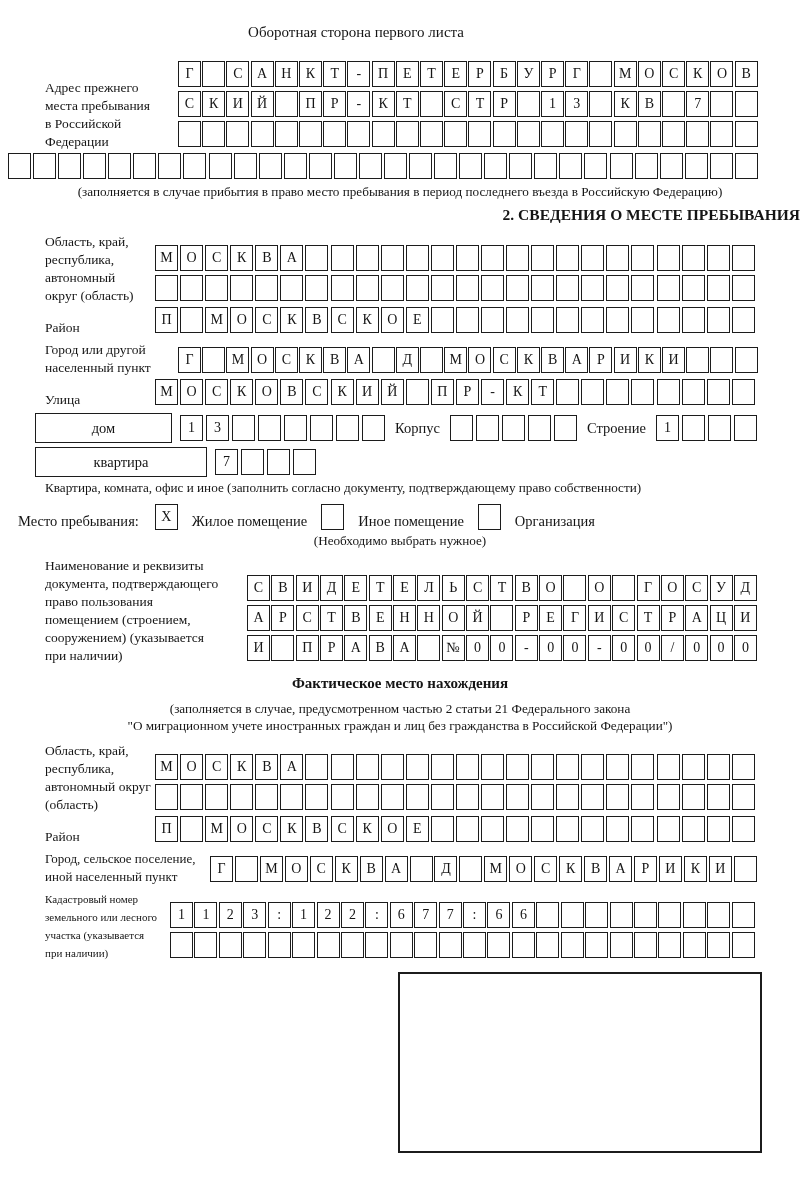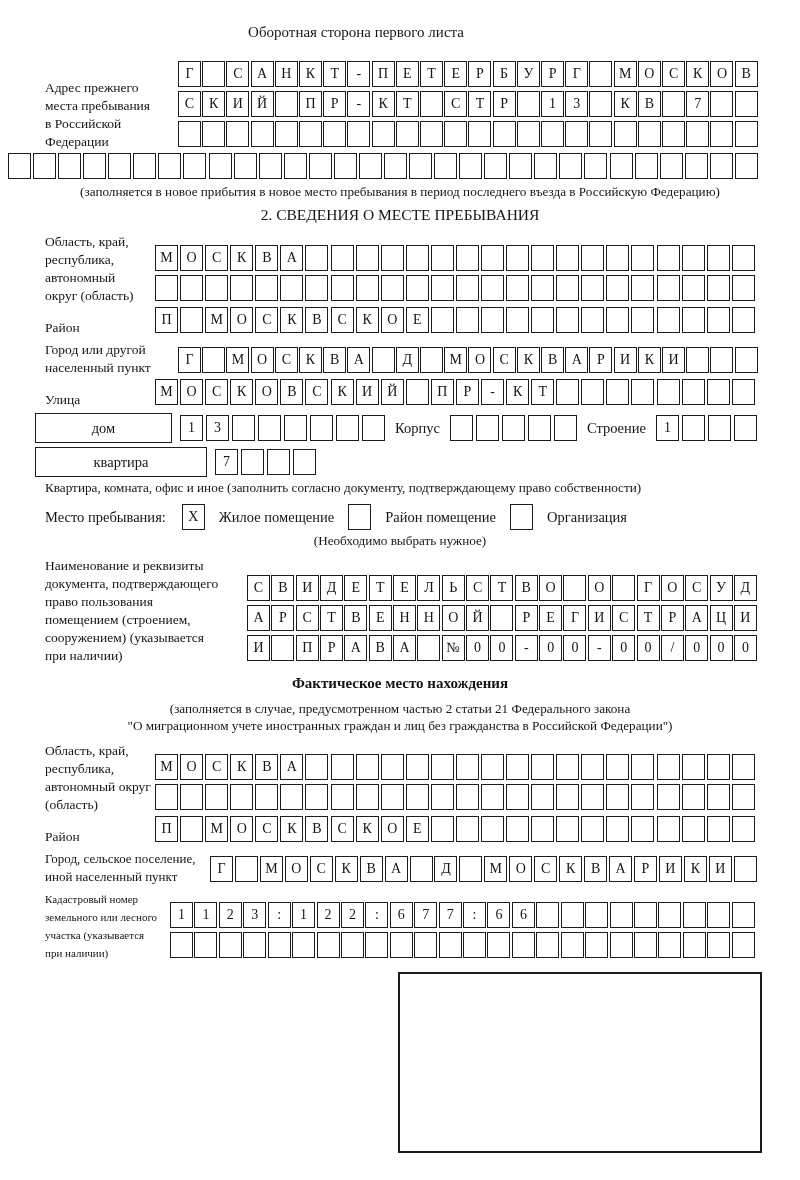--- a/index.html
+++ b/index.html
@@ -18,31 +18,31 @@
   .cellrow.inline{justify-content:flex-start;gap:3px;width:auto;margin-bottom:0}
   .cell{flex:none;width:21px;height:24px;border:1.8px solid #1c1c1c;
         display:flex;align-items:center;justify-content:center;
         font-size:14px;line-height:1;background:#fff}
   .cw580{width:580px}.cw600{width:600px}.cw510{width:510px}.cw547{width:547px}.cw585{width:585px}
   .w750{width:750px;margin-left:8px}
 
   .note{font-size:13.2px;line-height:17px}
   .center{text-align:center}
   .lnote{padding-left:45px;margin:1px 0 3px}
-  .h2{font-weight:normal;font-size:15.5px;text-align:center;margin:3px 0 7px}
+  .h2{font-weight:bold;font-size:15.5px;text-align:right;margin:3px 0 7px}
   .h3{font-weight:bold;font-size:15px;text-align:center;margin:10px 0 8px}
   .pre{white-space:pre-line}
 
   .houserow{display:flex;align-items:center;padding-left:35px;margin:4px 0 2px}
   .widebox{flex:none;height:28px;border:1.8px solid #1c1c1c;display:flex;
            align-items:center;justify-content:center;font-size:14.5px;margin-right:8px}
   .dom{width:135px}.kv{width:170px}
   .inlbl{font-size:14.5px;margin:0 10px;white-space:nowrap}
 
-  .stayrow{display:flex;align-items:center;padding-left:45px;margin:8px 0 2px;font-size:14.5px}
+  .stayrow{display:flex;align-items:flex-end;padding-left:18px;margin:8px 0 2px;font-size:14.5px}
   .stayrow .cell{margin:0 14px}
   .staylabel{margin-right:2px}
 
   .stamp{width:360px;height:177px;border:2px solid #1c1c1c;margin:10px 0 7px 398px}
   .mb6{margin-bottom:6px}
 </style>
 </head>
 <body>
 
 <div class="page">
@@ -160,21 +160,21 @@
       <span class="cell"></span>
       <span class="cell"></span>
       <span class="cell"></span>
       <span class="cell"></span>
       <span class="cell"></span>
       <span class="cell"></span>
       <span class="cell"></span>
       <span class="cell"></span>
       <span class="cell"></span>
     </div>
-  <div class="note center mb6">(заполняется в новое прибытия в новое место пребывания в период последнего въезда в Российскую Федерацию)</div>
+  <div class="note center mb6">(заполняется в случае прибытия в право место пребывания в период последнего въезда в Российскую Федерацию)</div>
 
   <div class="h2">2. СВЕДЕНИЯ О МЕСТЕ ПРЕБЫВАНИЯ</div>
 
   <div class="field">
     <div class="flabel w110">Область, край,
 республика,
 автономный
 округ (область)</div>
     <div class="rows">
       <div class="cellrow cw600">
@@ -361,21 +361,21 @@
         <span class="cell"></span>
       </div>
   </div>
   <div class="note lnote">Квартира, комната, офис и иное (заполнить согласно документу, подтверждающему право собственности)</div>
 
   <div class="stayrow">
     <span class="staylabel">Место пребывания:</span>
     <span class="cell">X</span>
     <span>Жилое помещение</span>
     <span class="cell"></span>
-    <span>Район помещение</span>
+    <span>Иное помещение</span>
     <span class="cell"></span>
     <span>Организация</span>
   </div>
   <div class="note center mb6">(Необходимо выбрать нужное)</div>
 
   <div class="field">
     <div class="flabel w202">Наименование и реквизиты
 документа, подтверждающего
 право пользования
 помещением (строением,

